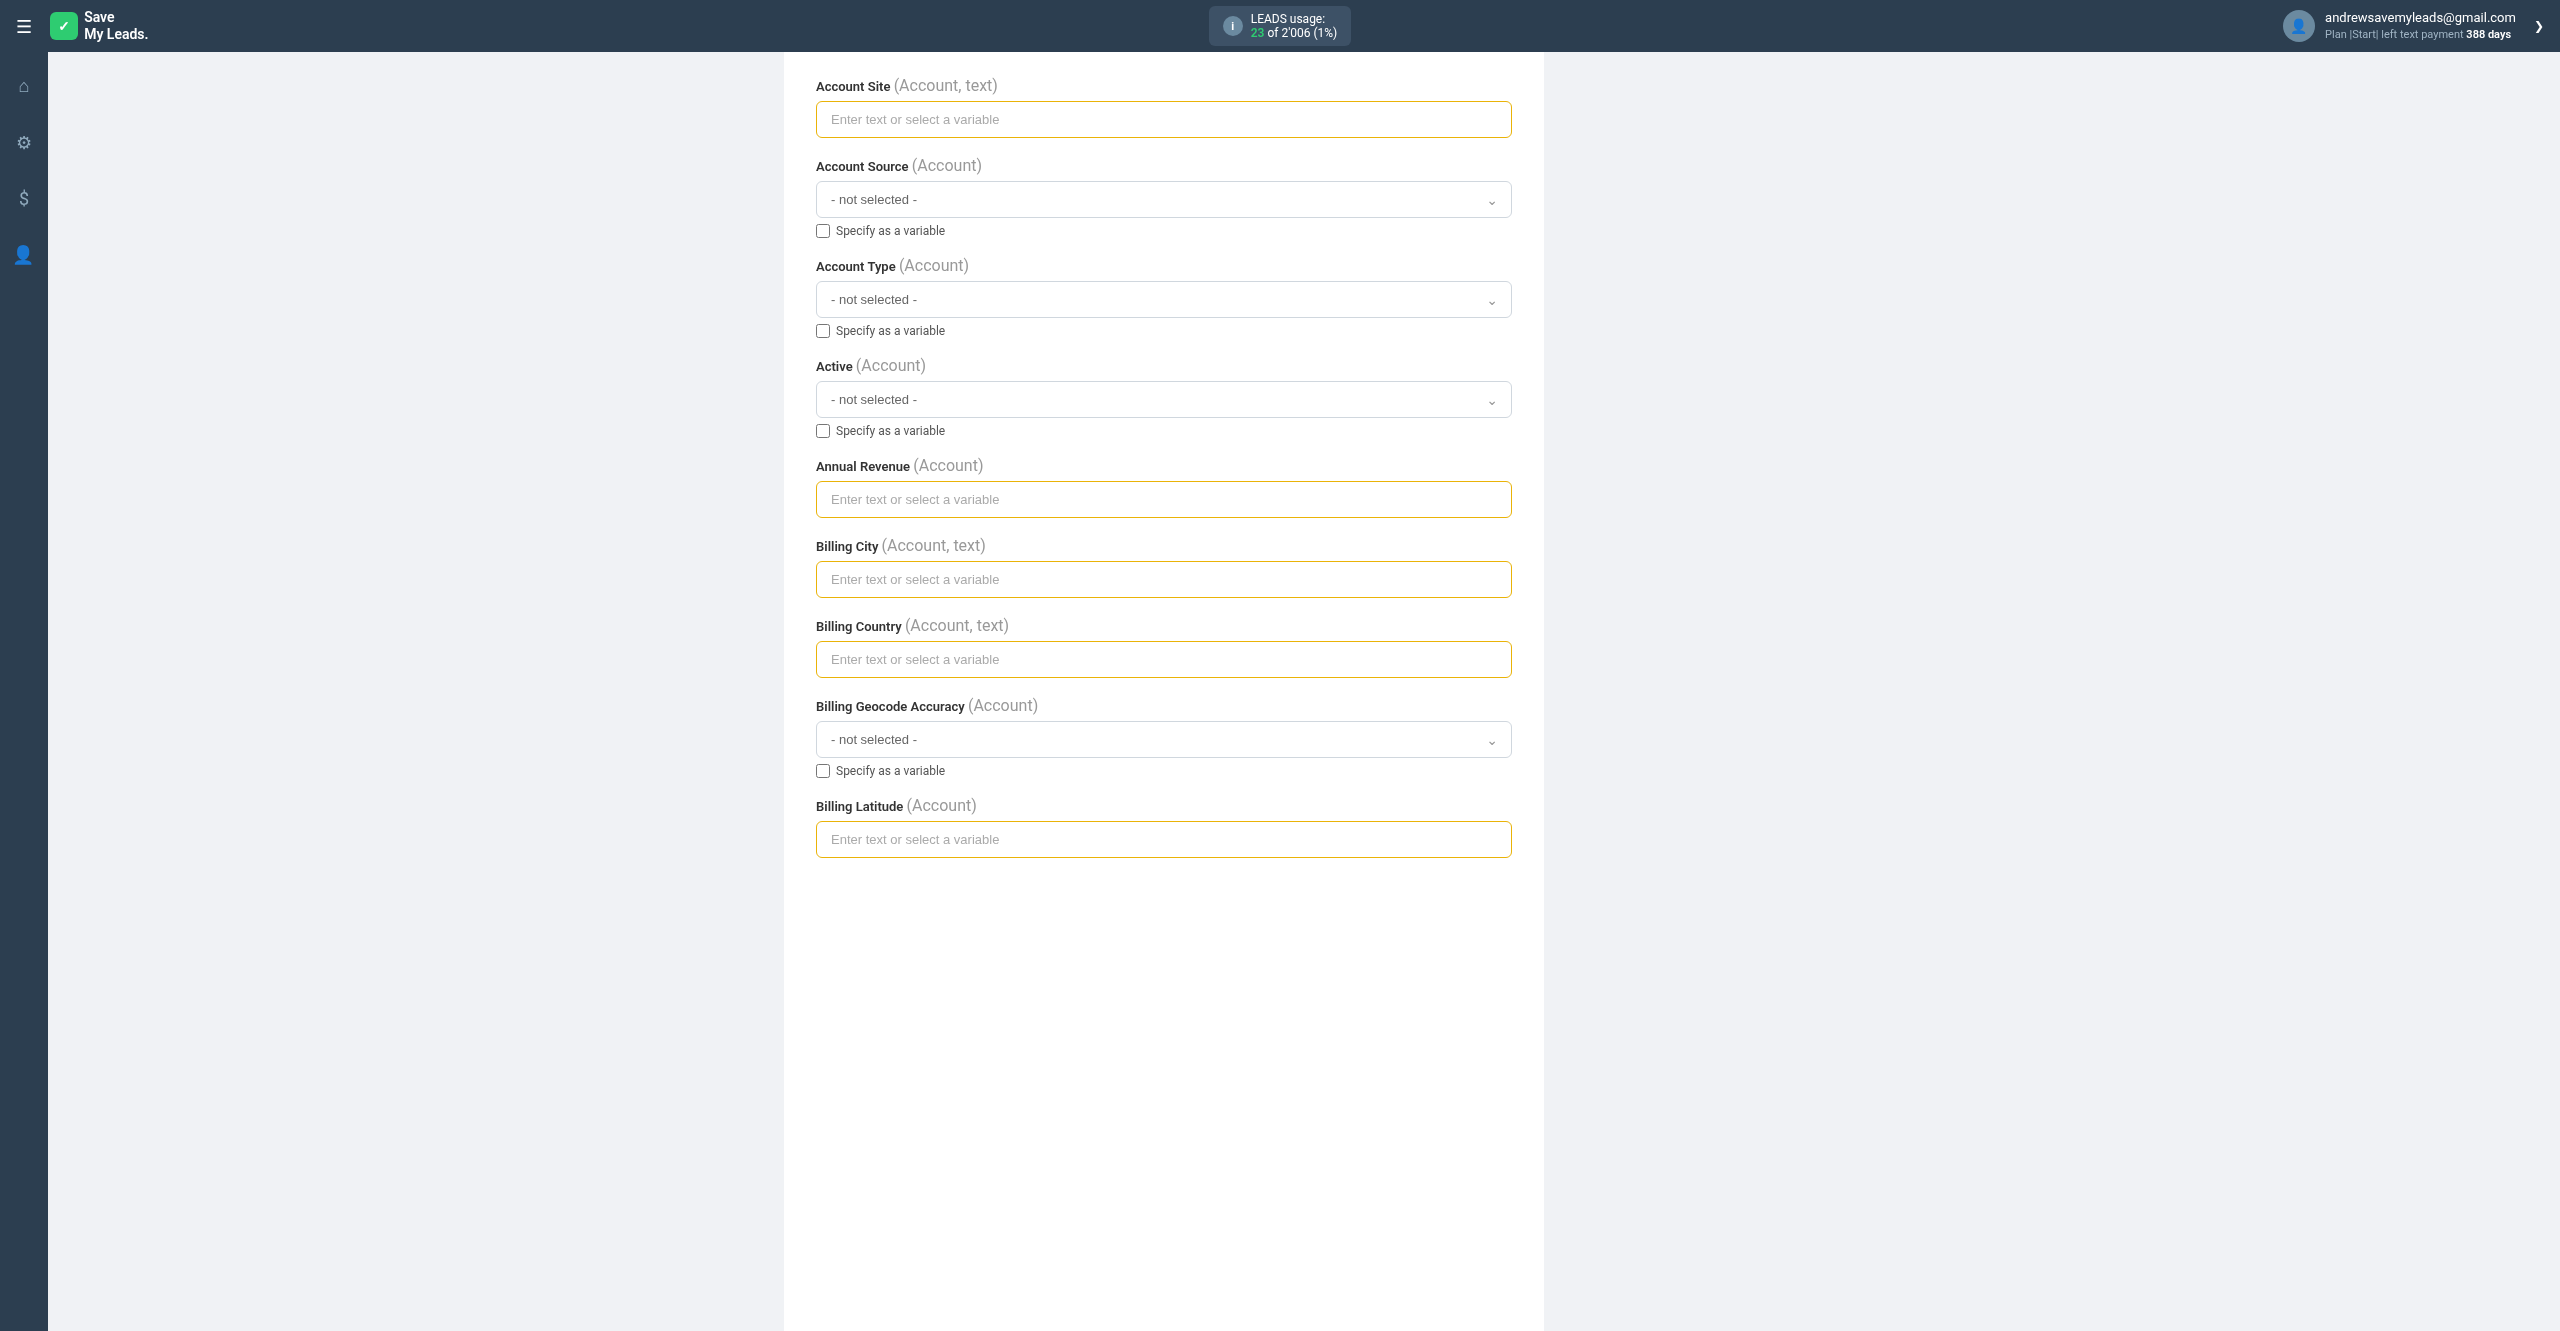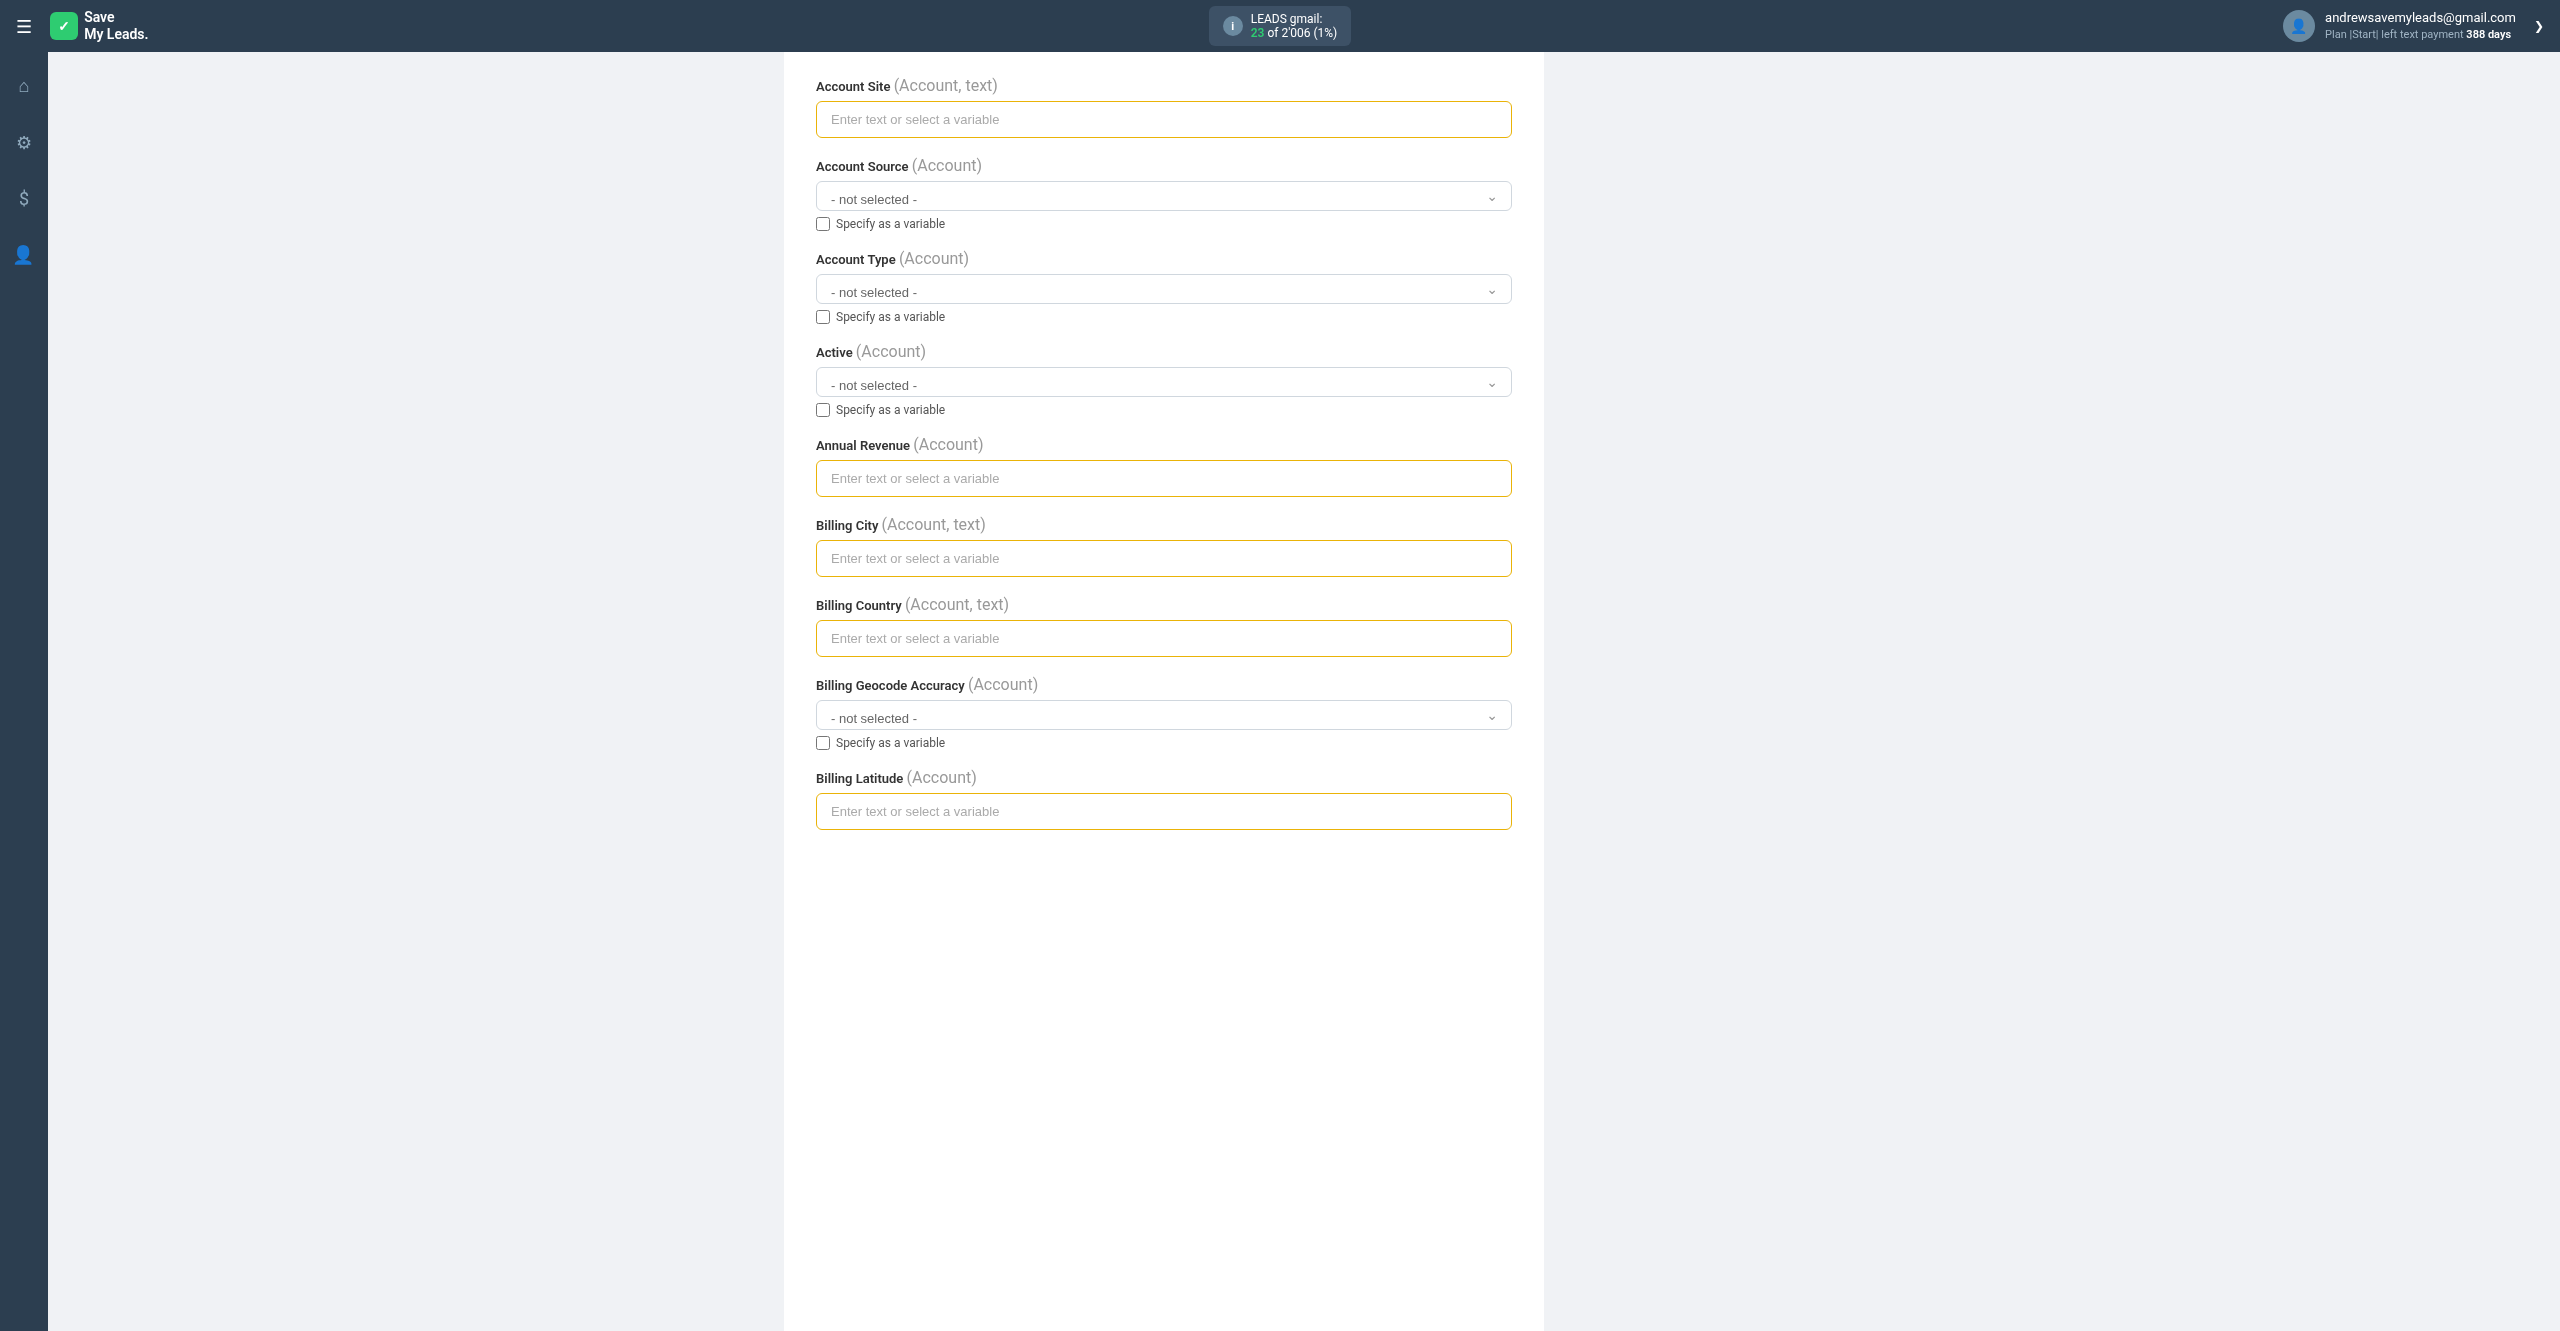--- a/index.html
+++ b/index.html
@@ -127,21 +127,21 @@
     .field-input::placeholder { color: #aaa; }
 
     .field-select-wrapper {
       position: relative;
       width: 100%;
     }
     .field-select {
       width: 100%;
       border: 1px solid #d0d7de;
       border-radius: 6px;
-      padding: 10px 40px 3px 14px;
+      padding: 10px 40px 10px 14px;
       font-size: 13px;
       color: #666;
       background: #fff;
       appearance: none;
       -webkit-appearance: none;
       outline: none;
       cursor: pointer;
     }
     .select-chevron {
       position: absolute;
@@ -187,21 +187,21 @@
       <div class="logo-text">
         <div>Save</div>
         <div>My Leads.</div>
       </div>
     </div>
   </div>
   <div class="topnav-center">
     <div class="leads-usage">
       <div class="info-icon">i</div>
       <div class="leads-count">
-        <span>LEADS gmail:</span>
+        <span>LEADS usage:</span>
         <br>
         <span class="green">23</span>
         <span>of 2'006 (1%)</span>
       </div>
     </div>
   </div>
   <div class="topnav-right">
     <div class="user-avatar">👤</div>
     <div class="user-info">
       <div class="email">andrewsavemyleads@gmail.com</div>

